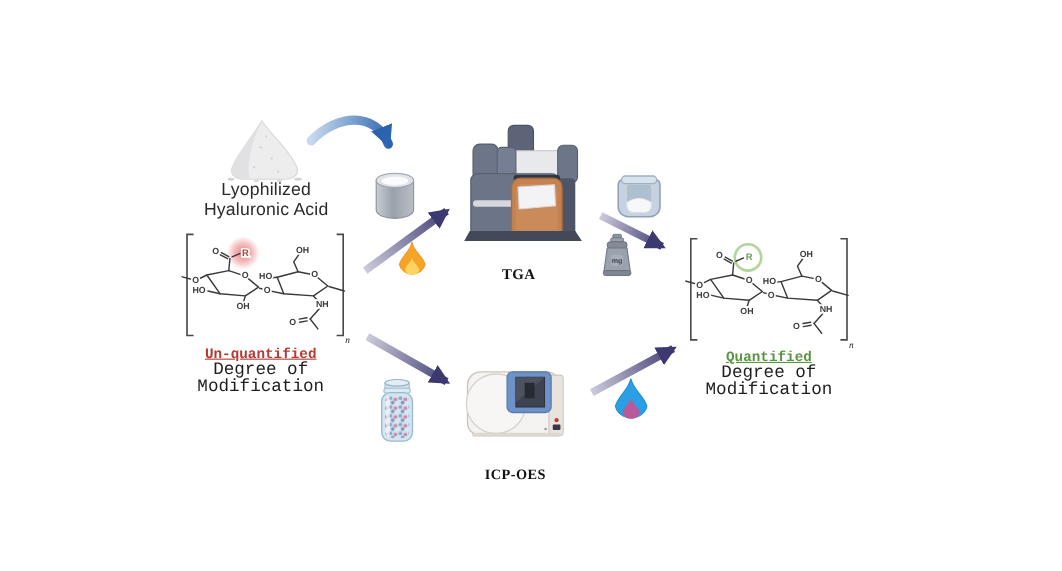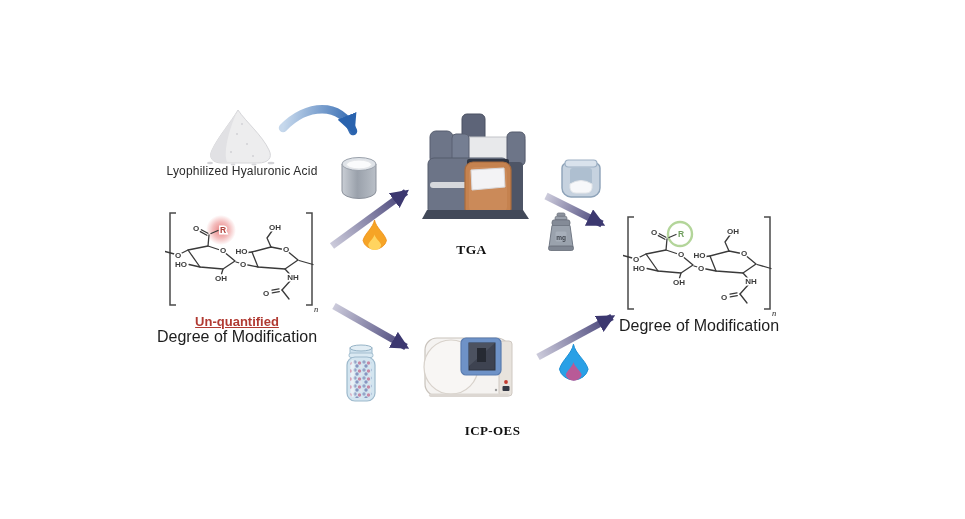--- a/index.html
+++ b/index.html
@@ -1,25 +1,25 @@
 <!DOCTYPE html>
 <html><head>
 <meta charset="utf-8">
 <style>
   html,body{margin:0;padding:0;background:#fff;}
   #canvas{position:relative;width:965px;height:519px;background:#ffffff;overflow:hidden;
           font-family:"Liberation Sans",sans-serif;}
   #figure-svg{position:absolute;left:0;top:0;}
   .abs{position:absolute;}
-  .caption-block{text-align:center;font-family:Liberation Sans, sans-serif;color:#1c1c1c;}
+  .caption-block{text-align:center;font-family:Liberation Mono, monospace;color:#1c1c1c;}
   .status{font-weight:bold;text-decoration:underline;font-size:13px;line-height:14px;}
   .status--red{color:#b13a32;}
   .status--green{color:#58953f;}
   .dom-caption{font-size:16px;line-height:15px;color:#1d1d1d;}
-  .powder-label{font-size:12px;color:#2a2a2a;text-align:center;letter-spacing:.2px;}
+  .powder-label{font-size:16px;color:#2a2a2a;text-align:center;letter-spacing:.2px;}
   .machine-label{font-family:"Liberation Serif",serif;font-weight:bold;font-size:13.5px;
                  color:#111;text-align:center;letter-spacing:.4px;margin-top:21px;}
   
   .atom{font-family:"Liberation Sans",sans-serif;font-size:8px;font-weight:600;fill:#3a3a3a;
         stroke:#fff;stroke-width:3px;paint-order:stroke;text-anchor:middle;}
   .r-label{font-size:8.5px;font-weight:bold;}
   .structure--left .r-label{fill:#b2423c;}
   .structure--right .r-label{fill:#6f9e5d;}
   .rep-n{font-family:"Liberation Serif",serif;font-style:italic;font-size:8.5px;fill:#222;
          stroke:none;text-anchor:middle;}
@@ -260,24 +260,25 @@
       <text class="atom" x="128" y="71" dominant-baseline="central">NH</text>
       <text class="atom" x="101" y="87" dominant-baseline="central">O</text>
       <text class="rep-n" x="151" y="106">n</text>
     </g>
   </svg>
 
   <div class="abs powder-label" style="left:166px;top:164px;width:152px;">Lyophilized Hyaluronic Acid</div>
 
   <div class="abs machine-label" style="left:424px;top:221px;width:95px;">TGA</div>
 
-  <div class="abs machine-label" style="left:440px;top:402px;width:105px;font-size:13px;">ICP-OES</div>
+  <div class="abs machine-label" style="left:416px;top:402px;width:105px;font-size:13px;">ICP-OES</div>
 
   <div class="abs caption-block" style="left:156px;top:315px;width:162px;">
     <div class="status status--red">Un-quantified</div>
     <div class="dom-caption">Degree of Modification</div>
   </div>
 
   <div class="abs caption-block" style="left:618px;top:318px;width:162px;">
+    <div class="status status--green">Quantified</div>
     <div class="dom-caption">Degree of Modification</div>
   </div>
 
 </div>
 
 </body></html>

